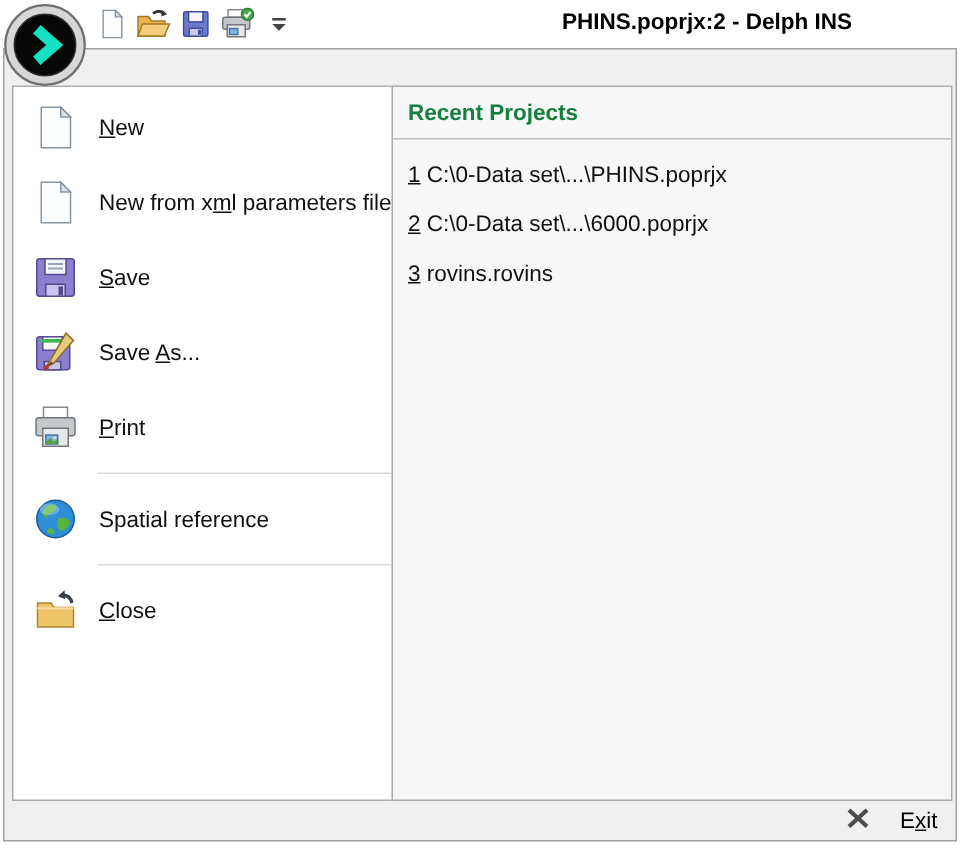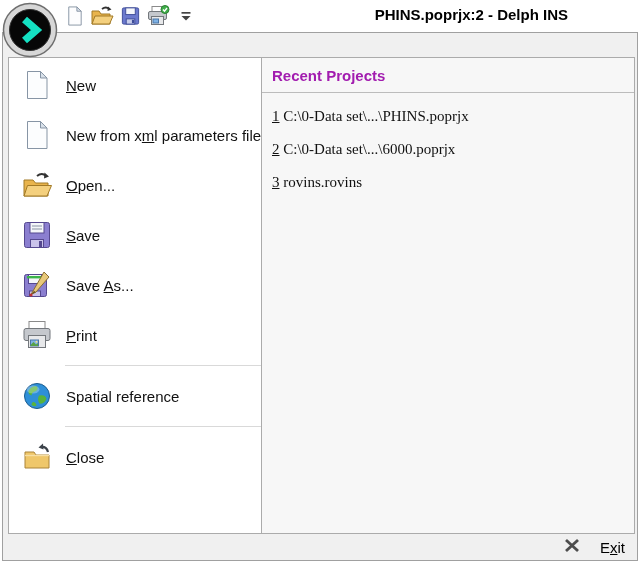--- a/index.html
+++ b/index.html
@@ -31,22 +31,22 @@
   .mi-label{font-size:15px;color:#111;white-space:nowrap;}
   .key{text-decoration:underline;}
   .submenu-arrow{margin-left:auto;margin-right:12px;width:0;height:0;
     border-left:6px solid #1a1a1a;border-top:5px solid transparent;border-bottom:5px solid transparent;}
   .menu-sep{height:1px;background:#d9d9d9;margin:5px 1px 5px 56px;}
   
   .recent-panel{
     position:absolute;left:258px;top:24px;width:374px;height:477px;
     background:#f7f7f7;border:1px solid #ababab;box-sizing:border-box;
   }
-  .recent-header{font-size:15px;font-weight:bold;color:#a21caf;padding:9px 10px 8px 10px;border-bottom:1px solid #bcbcbc;}
-  .recent-list{padding-top:7px;font-family:Liberation Serif, serif;}
+  .recent-header{font-size:15px;font-weight:bold;color:#15803d;padding:9px 10px 8px 10px;border-bottom:1px solid #bcbcbc;}
+  .recent-list{padding-top:7px;}
   .recent-item{height:33px;display:flex;align-items:center;padding-left:10px;font-size:15px;color:#111;white-space:nowrap;cursor:default;}
   
   .bottom-bar{position:absolute;left:0;right:0;bottom:0;height:27px;}
   .exit-btn{position:absolute;right:8px;top:3px;display:flex;align-items:center;gap:20px;
     font-size:15px;color:#000;padding:2px 4px;cursor:default;}
 </style>
 </head>
 <body>
 
 <div class="titlebar">
@@ -118,31 +118,20 @@
     <div class="menu-item">
       <span class="mi-icon">
         <svg width="32" height="32" viewBox="0 0 32 32">
           <path d="M6.5 2.5 H19.5 L26 9 V29.5 H6.5 Z" fill="#fcfdfe" stroke="#8795a5"></path>
           <path d="M19.5 2.5 L26 9 H19.5 Z" fill="#d9e1ea" stroke="#8795a5"></path>
         </svg>
       </span>
       <span class="mi-label"><span>New from x</span><span class="key">m</span><span>l parameters file</span></span>
     </div>
 
-    <div class="menu-item">
-      <span class="mi-icon">
-        <svg width="32" height="32" viewBox="0 0 32 32">
-          <path d="M3 11 L12 11 L14.5 14 L27 14 L27 27 L3 27 Z" fill="#e9b44c" stroke="#a27a27"></path>
-          <path d="M6.5 16.5 L30.5 16.5 L26 27 L3 27 Z" fill="#f4d07e" stroke="#a27a27"></path>
-          <path d="M16 7 q5 -4 9 0" stroke="#333" stroke-width="2" fill="none"></path>
-          <polygon points="23.5,3.5 28,7.5 23,9.5" fill="#333"></polygon>
-        </svg>
-      </span>
-      <span class="mi-label"><span></span><span class="key">O</span><span>pen...</span></span>
-    </div>
 
     <div class="menu-item">
       <span class="mi-icon">
         <svg width="32" height="32" viewBox="0 0 32 32">
           <rect x="3.5" y="3.5" width="25" height="25" rx="2" fill="#8b7fd0" stroke="#55488f"></rect>
           <rect x="9" y="3.5" width="14" height="10.5" fill="#f4f6fa" stroke="#55488f"></rect>
           <line x1="11" y1="7" x2="21" y2="7" stroke="#9aa4b2" stroke-width="1.2"></line>
           <line x1="11" y1="10" x2="21" y2="10" stroke="#9aa4b2" stroke-width="1.2"></line>
           <rect x="9.5" y="20.5" width="13" height="8" fill="#cac3ea" stroke="#55488f"></rect>
           <rect x="18" y="22" width="3" height="6" fill="#55488f"></rect>

